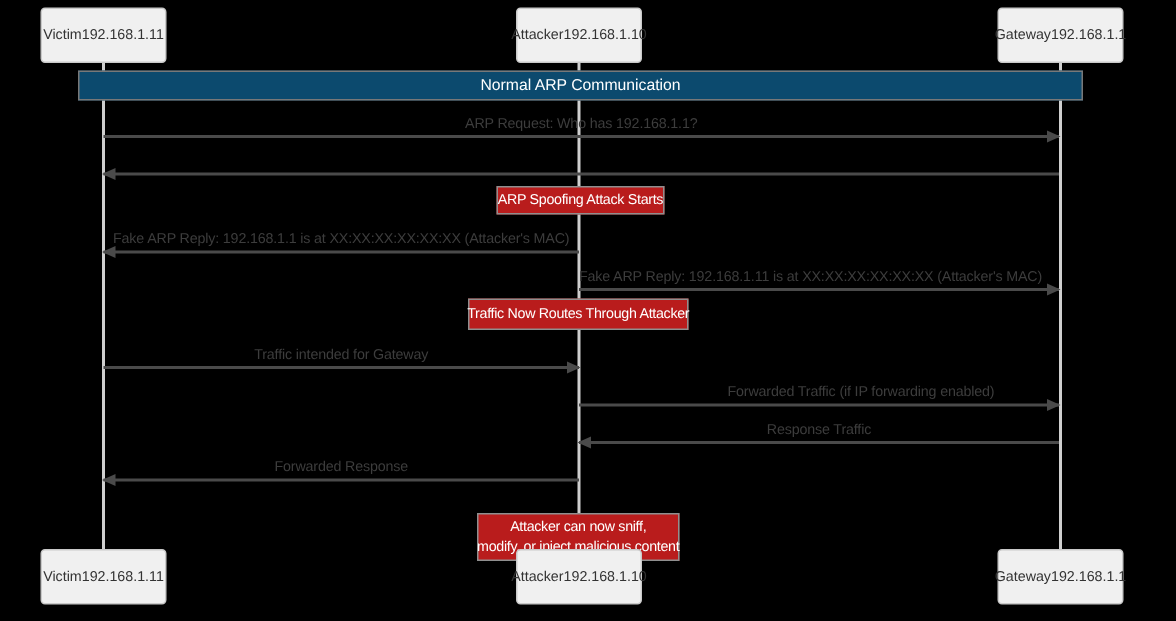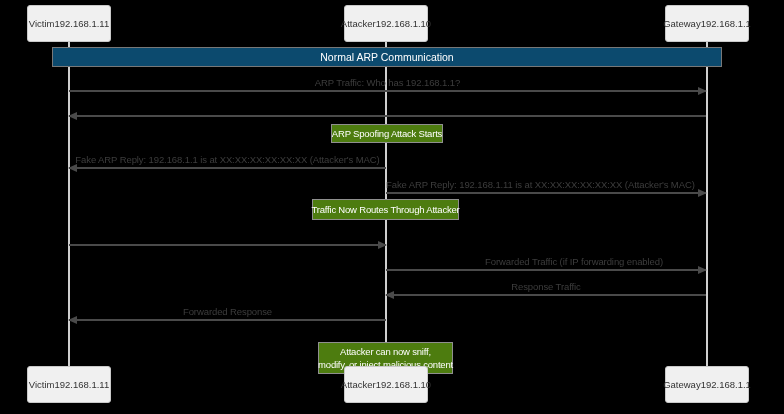--- a/index.html
+++ b/index.html
@@ -22,21 +22,21 @@
   .mlabel{
     position:absolute;height:14px;z-index:1;color:#3d3d3d;font-size:9.5px;line-height:14px;
     text-align:center;white-space:nowrap;letter-spacing:-0.1px;
   }
   .arrow{position:absolute;height:2px;background:#4a4a4a;z-index:1;}
   .ah{position:absolute;top:50%;margin-top:-4.5px;width:0;height:0;
       border-top:4.5px solid transparent;border-bottom:4.5px solid transparent;}
   .ah-r{right:-1px;border-left:9px solid #4a4a4a;}
   .ah-l{left:-1px;border-right:9px solid #4a4a4a;}
   .note{
-    position:absolute;background:#4d7c0f;border:1px solid #8f8f8f;box-sizing:border-box;z-index:2;
+    position:absolute;background:#b91c1c;border:1px solid #8f8f8f;box-sizing:border-box;z-index:2;
     color:#fff;text-align:center;font-size:9.5px;letter-spacing:-0.2px;white-space:nowrap;
     display:flex;flex-direction:column;align-items:center;justify-content:center;
   }
   .note div{line-height:13px;}
 </style>
 </head>
 <body>
 
 <div class="stage">
 
@@ -52,21 +52,21 @@
     <div>Attacker</div>
     <div>192.168.1.10</div>
   </div>
   <div class="actor" style="left:665px;top:5px">
     <div>Gateway</div>
     <div>192.168.1.1</div>
   </div>
 
   <div class="banner">Normal ARP Communication</div>
 
-  <div class="mlabel" style="left:69px;top:76px;width:637px">ARP Traffic: Who has 192.168.1.1?</div>
+  <div class="mlabel" style="left:69px;top:76px;width:637px">ARP Request: Who has 192.168.1.1?</div>
   <div class="arrow" style="left:69px;top:90px;width:637px">
       <span class="ah ah-r"></span>
     </div>
 
   <div class="arrow" style="left:69px;top:115px;width:637px">
       <span class="ah ah-l"></span>
     </div>
 
   <div class="note" style="left:331px;top:124px;width:112px;height:19px">
     <div>ARP Spoofing Attack Starts</div>
@@ -79,20 +79,21 @@
 
   <div class="mlabel" style="left:386px;top:178px;width:268px">Fake ARP Reply: 192.168.1.11 is at XX:XX:XX:XX:XX:XX (Attacker's MAC)</div>
   <div class="arrow" style="left:386px;top:192px;width:320px">
       <span class="ah ah-r"></span>
     </div>
 
   <div class="note" style="left:312px;top:199px;width:147px;height:21px">
     <div>Traffic Now Routes Through Attacker</div>
   </div>
 
+  <div class="mlabel" style="left:69px;top:230px;width:317px">Traffic intended for Gateway</div>
   <div class="arrow" style="left:69px;top:244px;width:317px">
       <span class="ah ah-r"></span>
     </div>
 
   <div class="mlabel" style="left:386px;top:255px;width:376px">Forwarded Traffic (if IP forwarding enabled)</div>
   <div class="arrow" style="left:386px;top:269px;width:320px">
       <span class="ah ah-r"></span>
     </div>
 
   <div class="mlabel" style="left:386px;top:280px;width:320px">Response Traffic</div>

